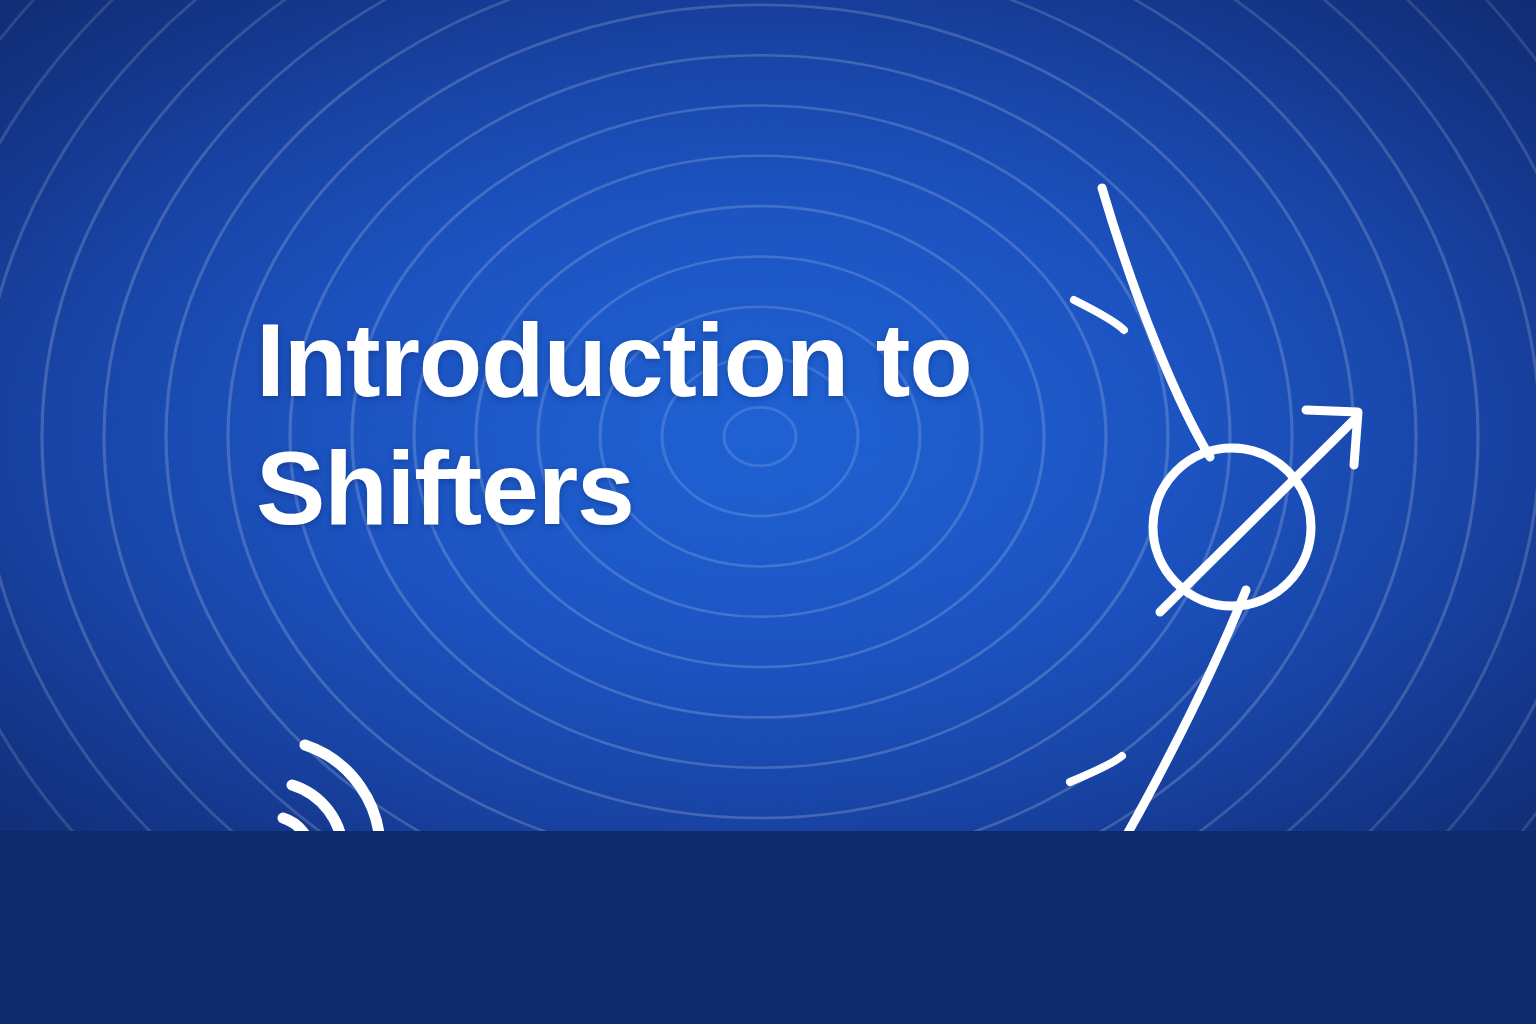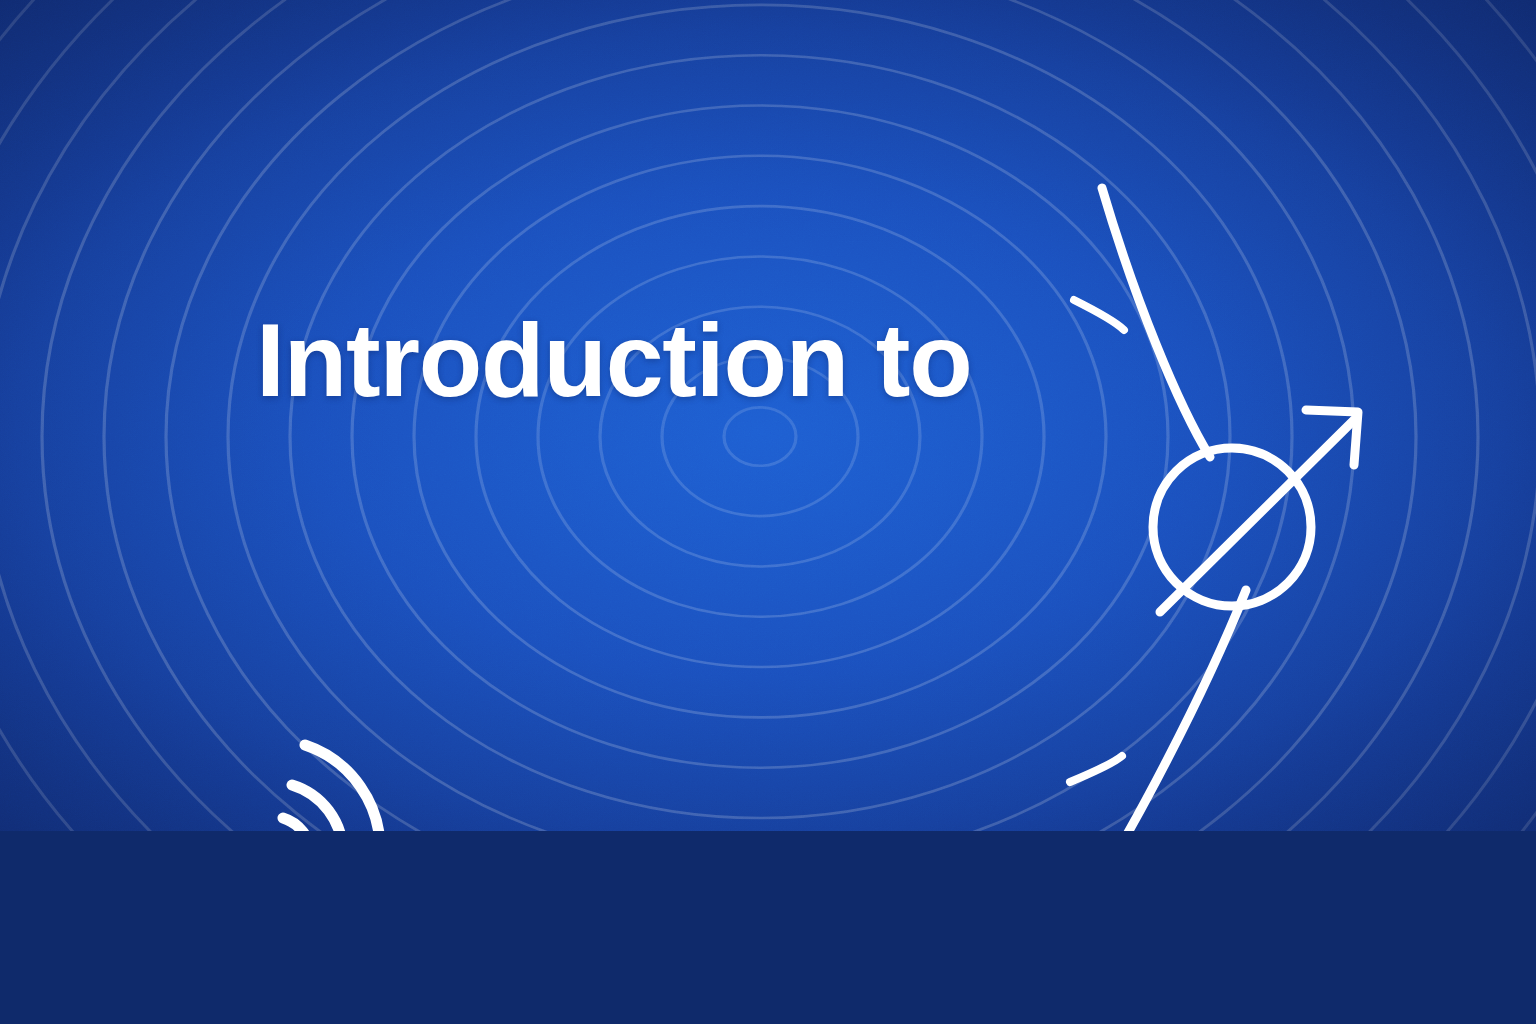--- a/index.html
+++ b/index.html
@@ -125,20 +125,21 @@
       <filter id="noiseFilter" x="0" y="0" width="100%" height="100%">
         <feTurbulence type="fractalNoise" baseFrequency="0.85" numOctaves="3" stitchTiles="stitch"></feTurbulence>
         <feColorMatrix type="saturate" values="0"></feColorMatrix>
       </filter>
     </defs>
     <rect x="0" y="0" width="1536" height="1024" filter="url(#noiseFilter)" opacity="0.55"></rect>
   </svg>
 
   <div id="title-block">
     <span class="title-line">Introduction to</span>
+    <span class="title-line">Shifters</span>
   </div>
 
   <svg id="phase-shifter-icon" viewBox="0 0 360 740" aria-hidden="true">
 
     <path class="ink" stroke-width="9" d="M 52 28 C 85 140 128 245 160 297"></path>
 
     <path class="ink" stroke-width="9" d="M 196 430 C 150 545 80 672 50 720"></path>
 
     <ellipse class="ink" stroke-width="9" cx="182" cy="367" rx="79" ry="79"></ellipse>
 

